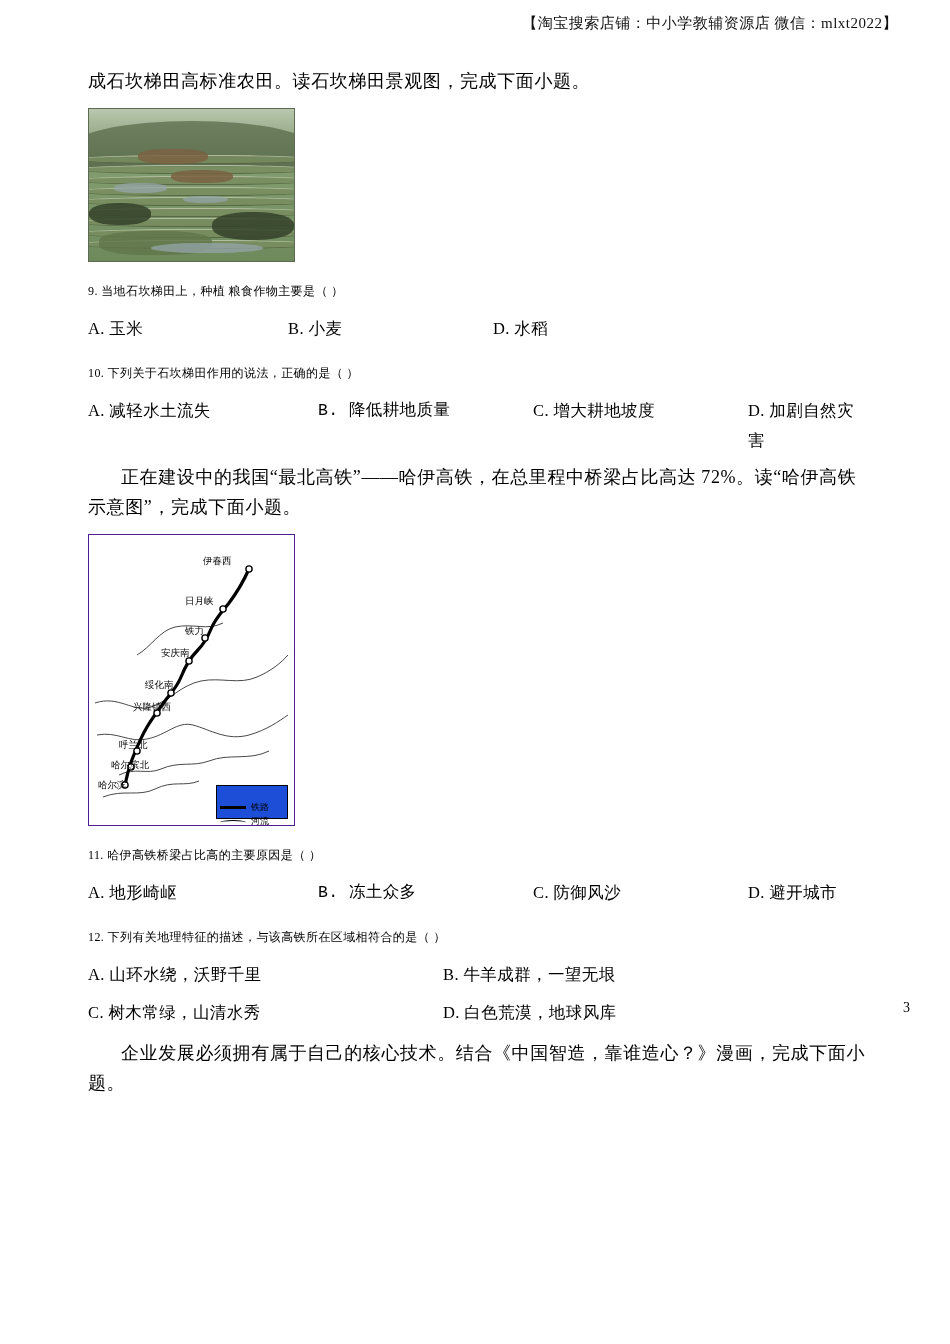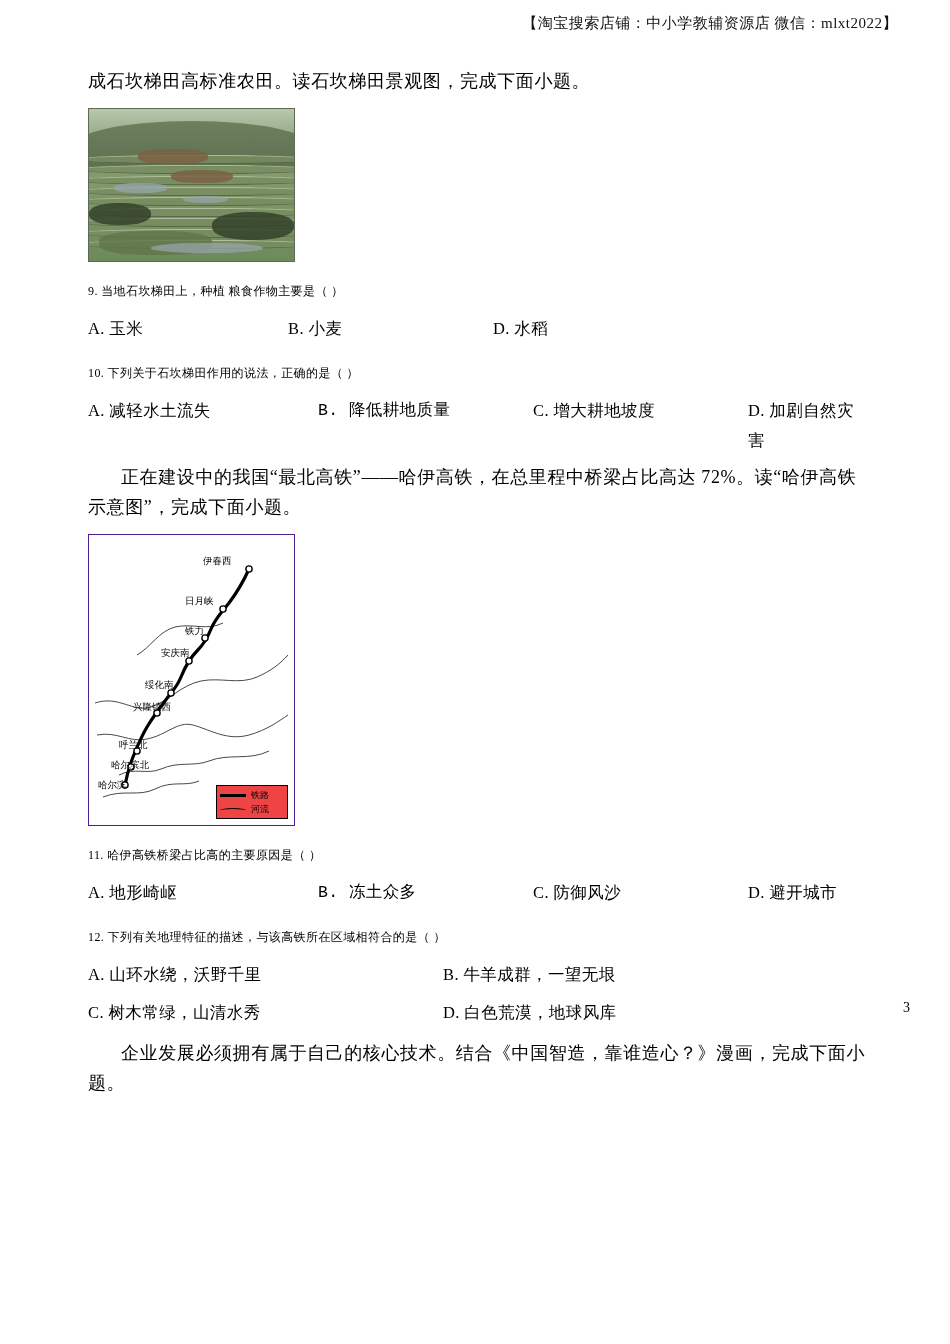--- a/index.html
+++ b/index.html
@@ -138,23 +138,23 @@
     white-space: nowrap;
     color: #000;
   }
   .legend {
     position: absolute;
     right: 6px;
     bottom: 6px;
     width: 72px;
     height: 34px;
     border: 1px solid #000;
-    background: #ef4444;
+    background: #1d4ed8;
     font-size: 9px;
-    padding: 2px 3px;
+    padding: 14px 3px;
     box-sizing: border-box;
   }
   .legend .row {
     display: flex;
     align-items: center;
     height: 14px;
   }
   .legend .swatch-rail {
     width: 26px; height: 0;
     border-top: 3px solid #000;

